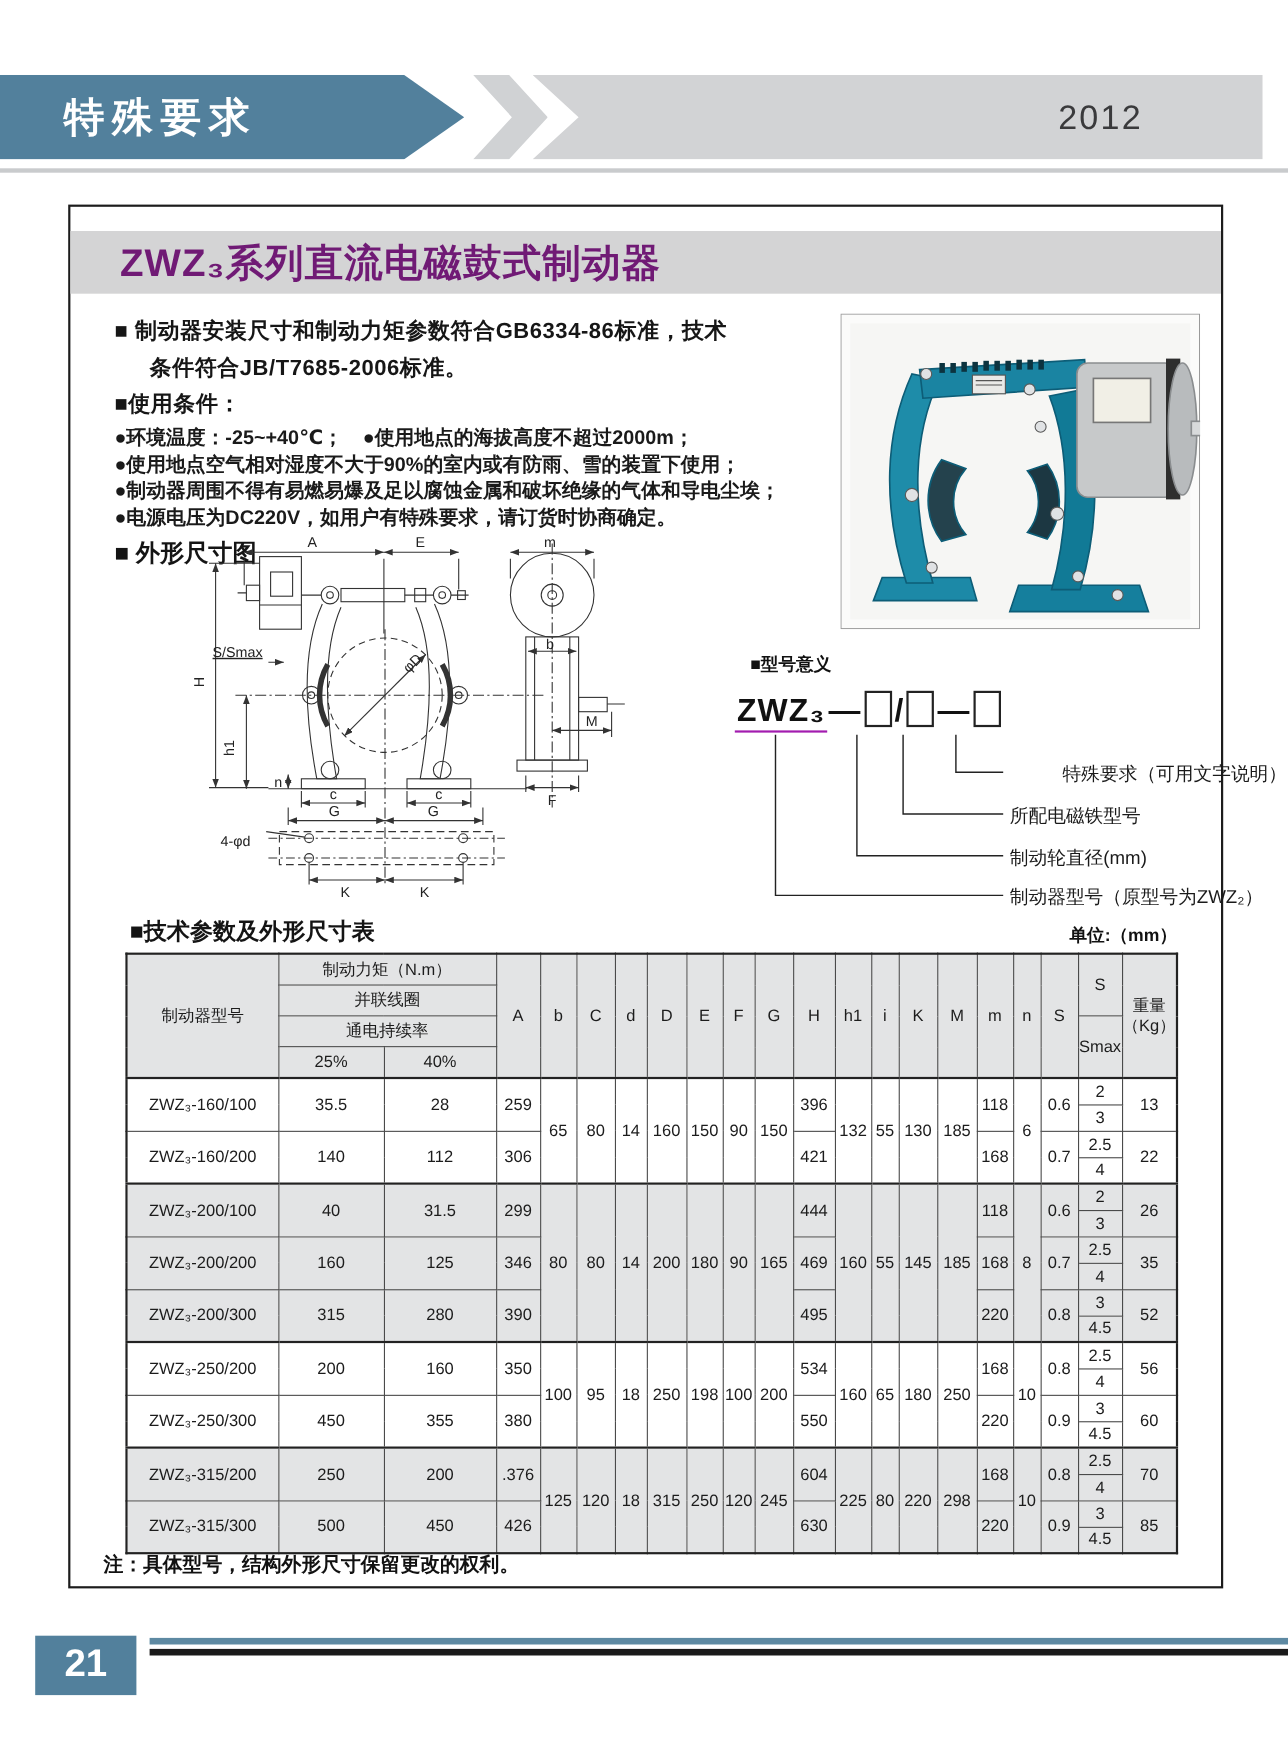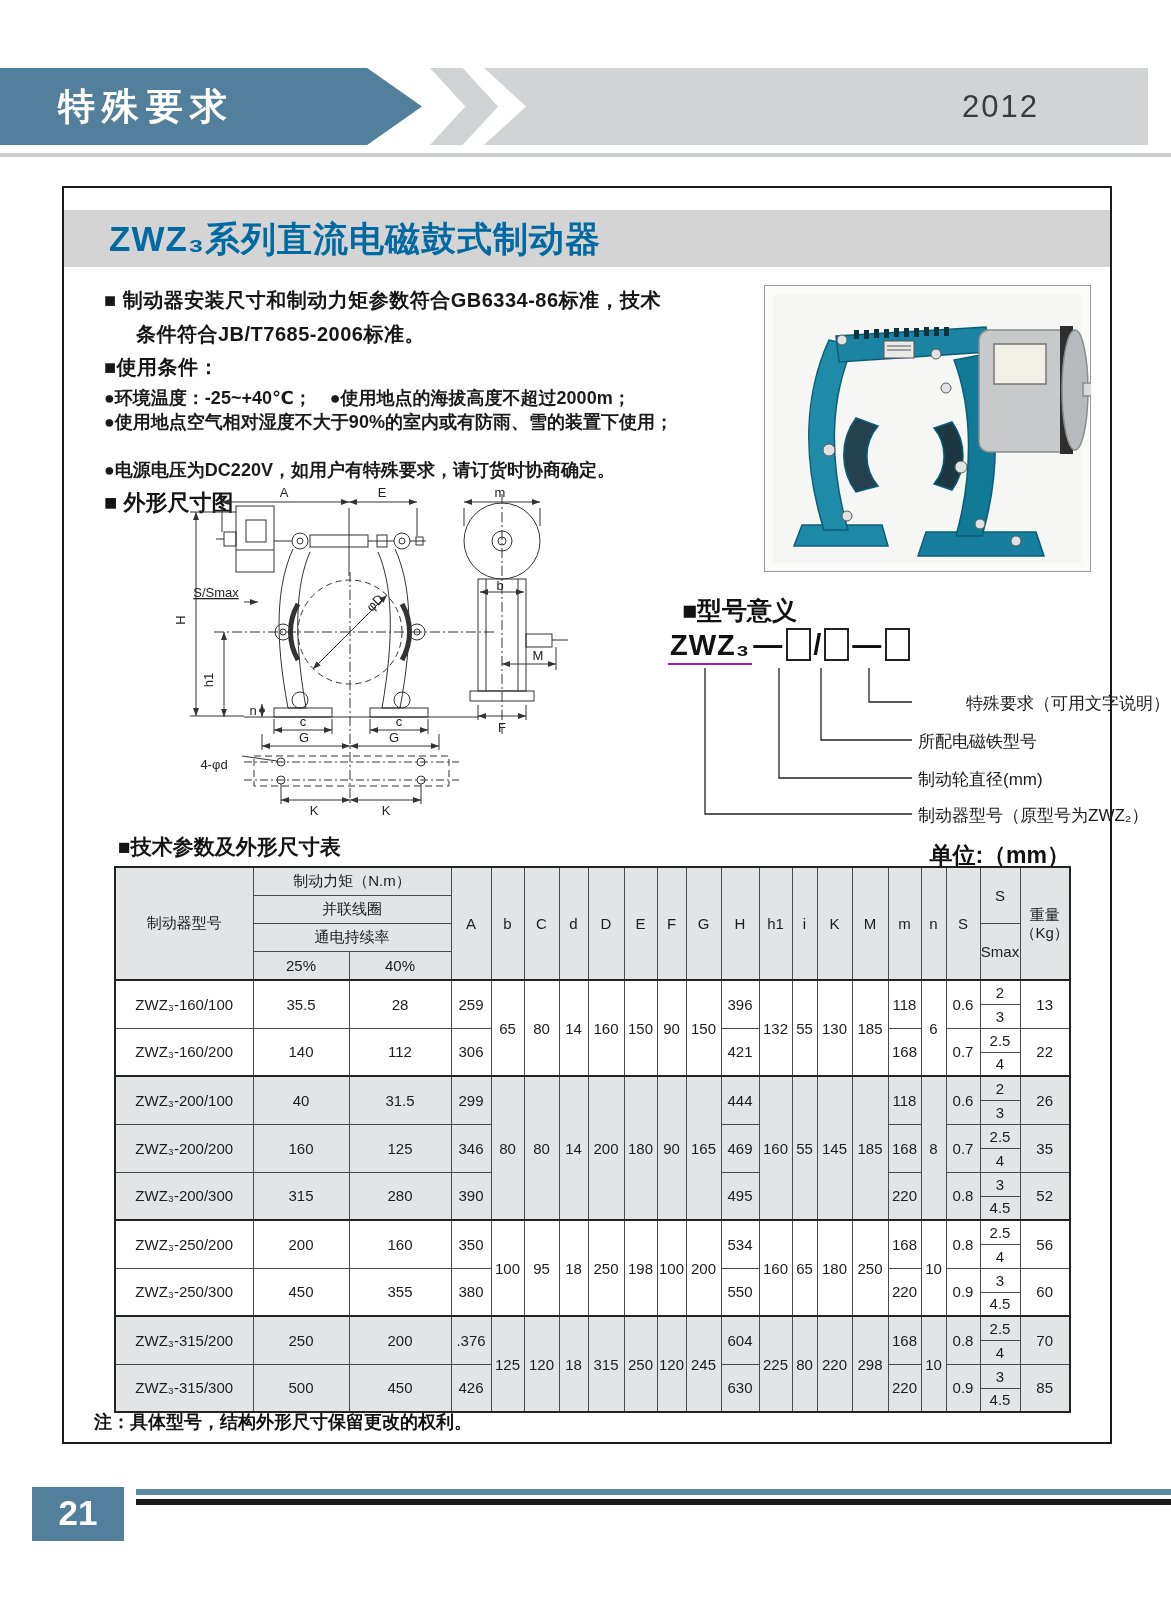--- a/index.html
+++ b/index.html
@@ -14,48 +14,48 @@
     -webkit-clip-path:polygon(0 0,48% 0,100% 50%,48% 100%,0 100%,52% 50%);clip-path:polygon(0 0,48% 0,100% 50%,48% 100%,0 100%,52% 50%);}
   .chev1{left:430px;width:68px;}
   .banner-band{position:absolute;left:484px;top:68px;width:664px;height:77px;background:#d2d3d5;
     -webkit-clip-path:polygon(0 0,100% 0,100% 100%,0 100%,42px 50%);clip-path:polygon(0 0,100% 0,100% 100%,0 100%,42px 50%);}
   .banner-band .y{position:absolute;left:478px;top:0;line-height:77px;font-size:31px;color:#3a3a3c;letter-spacing:2px;}
   .rule-under-banner{position:absolute;left:0;top:153px;width:1171px;height:4px;background:#c9cbcd;}
 
   
   .content-box{position:absolute;left:62px;top:186px;width:1046px;height:1254px;border:2px solid #1c1c1c;background:#fff;}
   .title-band{position:absolute;left:0;top:22px;width:100%;height:57px;background:#d4d4d5;}
-  .title-band .t{position:absolute;left:45px;top:6px;font-size:35px;font-weight:700;letter-spacing:1px;color:#0369a1;}
+  .title-band .t{position:absolute;left:45px;top:6px;font-size:35px;font-weight:700;letter-spacing:1px;color:#701a75;}
 
   .intro-line{position:absolute;left:40px;font-size:20px;font-weight:700;color:#161616;letter-spacing:.5px;}
   .cond-line{position:absolute;left:40px;font-size:18px;font-weight:600;color:#1a1a1a;}
 
   .sec-head{position:absolute;font-weight:700;color:#141414;}
 
   
   .tech-drawing{position:absolute;left:30px;top:296px;width:550px;height:350px;}
   .tech-drawing text{stroke:none;fill:#222;font-size:13px;text-anchor:middle;font-family:inherit;}
   .tech-drawing .ul{text-decoration:underline;}
 
   
   .photo{position:absolute;left:700px;top:97px;width:327px;height:287px;}
 
   
   .mm{position:absolute;left:596px;top:396px;width:446px;height:252px;}
-  .mm-title{position:absolute;left:22px;top:10px;font-size:25px;font-weight:700;}
+  .mm-title{position:absolute;left:22px;top:10px;font-size:16px;font-weight:700;}
   .mm-formula{position:absolute;left:8px;top:44px;font-size:29px;font-weight:600;letter-spacing:1px;white-space:nowrap;}
   .mm-prefix{border-bottom:2px solid #a21caf;padding:0 2px 2px 2px;}
   .mm-box{display:inline-block;width:21px;height:29px;border:2px solid #222;vertical-align:-6px;margin:0 2px;}
   .mm-dash{margin:0 1px;}
   .mm-lines{position:absolute;left:0;top:0;width:446px;height:252px;}
   .mm-callout{position:absolute;left:258px;font-size:17px;font-weight:500;color:#1a1a1a;white-space:nowrap;}
 
   
   .tbl-head{left:54px;top:645px;font-size:21px;}
-  .unit-label{position:absolute;right:40px;top:652px;font-size:23px;font-weight:600;}
+  .unit-label{position:absolute;right:40px;top:652px;font-size:16px;font-weight:600;}
   .spec-wrap{position:absolute;left:50px;top:678px;}
   #spec-table{border-collapse:collapse;table-layout:fixed;border:2px solid #222;}
   #spec-table th,#spec-table td{border:1px solid #4a4a4a;text-align:center;vertical-align:middle;
     padding:0;font-weight:400;font-size:15px;color:#1c1c1c;overflow:hidden;}
   #spec-table thead th{background:#e3e4e5;height:27px;}
   #spec-table tr.sub{height:24px;}
   #spec-table tr.shade td{background:#e3e4e5;}
   #spec-table tr.group-start td{border-top:2px solid #222;}
   #spec-table .pre{white-space:pre-line;line-height:1.15;}
   .tbl-note{position:absolute;left:30px;top:1222px;font-size:18px;font-weight:600;}
@@ -85,20 +85,21 @@
     <div class="title-band">
       <span class="t">ZWZ₃系列直流电磁鼓式制动器</span>
     </div>
 
     <div class="intro-line" style="top:99px;">■ 制动器安装尺寸和制动力矩参数符合GB6334-86标准，技术</div>
     <div class="intro-line" style="top:133px;left:72px;">条件符合JB/T7685-2006标准。</div>
     <div class="intro-line" style="top:166px;">■使用条件：</div>
 
     <div class="cond-line" style="top:198px;">●环境温度：-25~+40℃；　●使用地点的海拔高度不超过2000m；</div>
     <div class="cond-line" style="top:222px;">●使用地点空气相对湿度不大于90%的室内或有防雨、雪的装置下使用；</div>
+    <div class="cond-line" style="top:246px;">●制动器周围不得有易燃易爆及足以腐蚀金属和破坏绝缘的气体和导电尘埃；</div>
     <div class="cond-line" style="top:270px;">●电源电压为DC220V，如用户有特殊要求，请订货时协商确定。</div>
 
     <div class="sec-head" style="left:40px;top:300px;font-size:22px;position:absolute;">■ 外形尺寸图</div>
 
     <svg class="tech-drawing" viewBox="0 0 550 350">
       <defs>
         <marker id="ar" markerWidth="9" markerHeight="8" refX="8" refY="3" orient="auto-start-reverse">
           <path d="M0,0 L8,3 L0,6 Z" fill="#333"></path>
         </marker>
       </defs>

